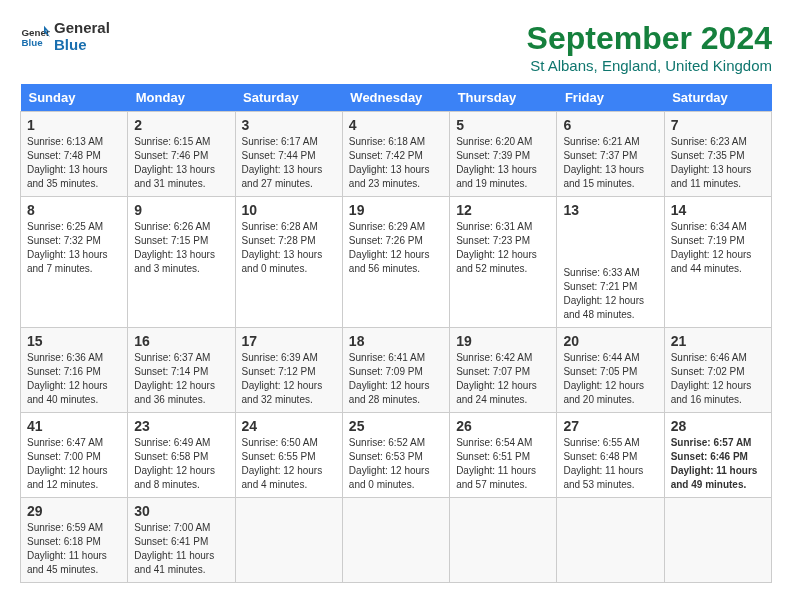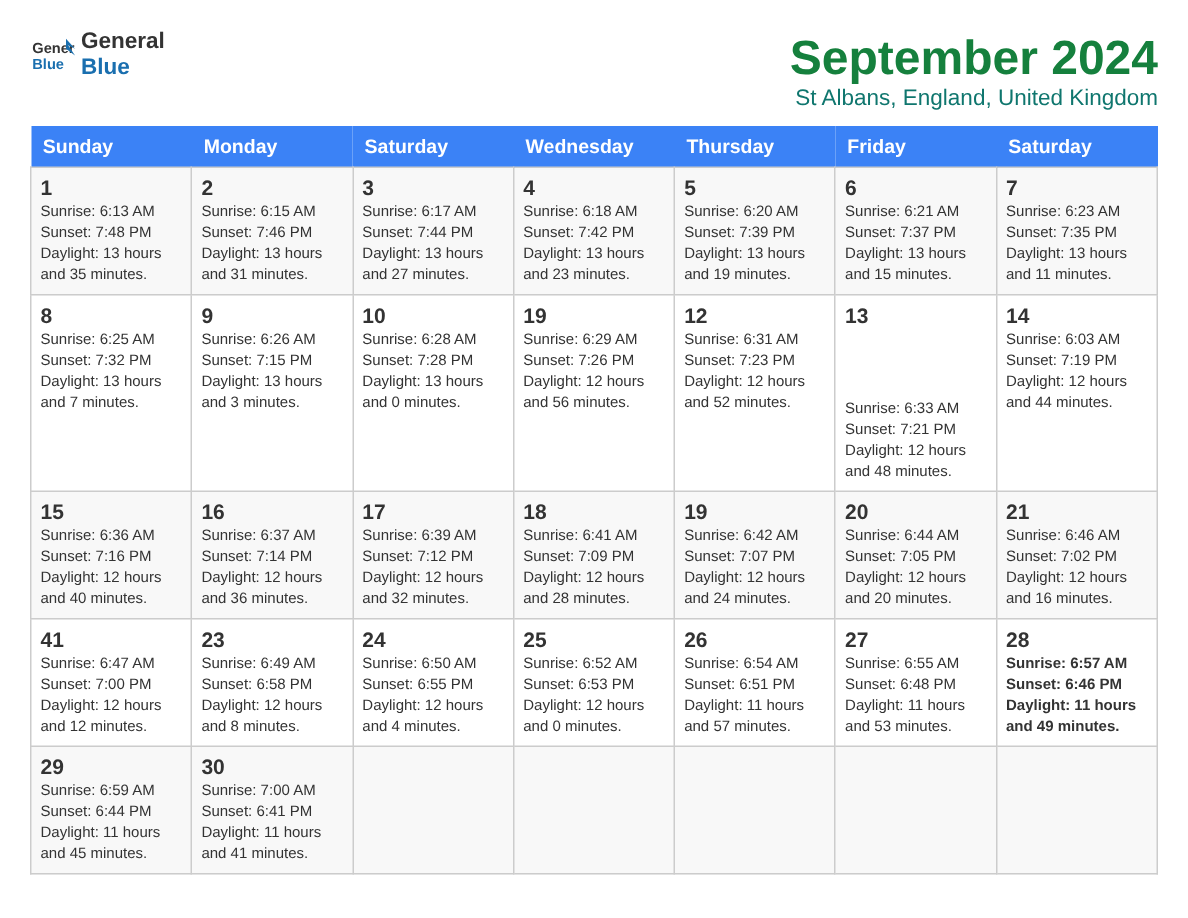--- a/index.html
+++ b/index.html
@@ -191,21 +191,21 @@
 Daylight: 12 hours and 52 minutes.</div>
         </td>
         <td>
           <span class="day-num">13</span>
           <div class="cell-text" style="white-space: pre-line; margin-top: 48px;">Sunrise: 6:33 AM
 Sunset: 7:21 PM
 Daylight: 12 hours and 48 minutes.</div>
         </td>
         <td>
           <span class="day-num">14</span>
-          <div class="cell-text" style="white-space: pre-line;">Sunrise: 6:03 AM
+          <div class="cell-text" style="white-space: pre-line;">Sunrise: 6:34 AM
 Sunset: 7:19 PM
 Daylight: 12 hours and 44 minutes.</div>
         </td>
       </tr>
       <tr>
         <td>
           <span class="day-num">15</span>
           <div class="cell-text" style="white-space: pre-line;">Sunrise: 6:36 AM
 Sunset: 7:16 PM
 Daylight: 12 hours and 40 minutes.</div>
@@ -288,21 +288,21 @@
           <span class="day-num">28</span>
           <div class="cell-text" style="white-space: pre-line; font-weight: bold;">Sunrise: 6:57 AM
 Sunset: 6:46 PM
 Daylight: 11 hours and 49 minutes.</div>
         </td>
       </tr>
       <tr>
         <td>
           <span class="day-num">29</span>
           <div class="cell-text" style="white-space: pre-line;">Sunrise: 6:59 AM
-Sunset: 6:44 PM
+Sunset: 6:18 PM
 Daylight: 11 hours and 45 minutes.</div>
         </td>
         <td>
           <span class="day-num">30</span>
           <div class="cell-text" style="white-space: pre-line;">Sunrise: 7:00 AM
 Sunset: 6:41 PM
 Daylight: 11 hours and 41 minutes.</div>
         </td>
         <td class="empty"></td>
         <td class="empty"></td>

